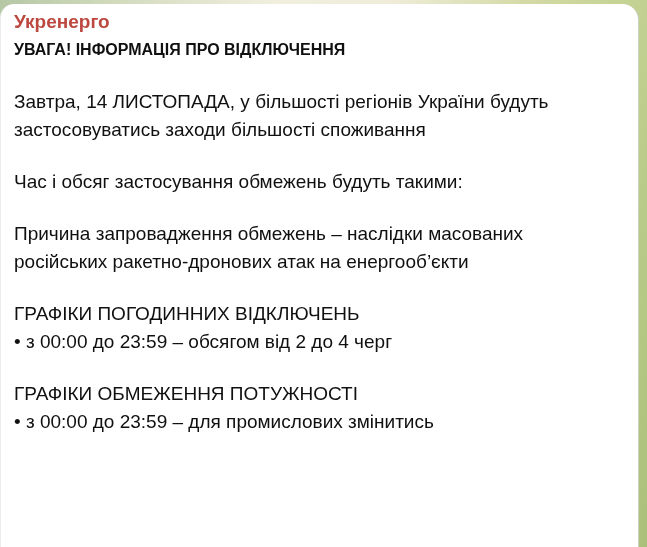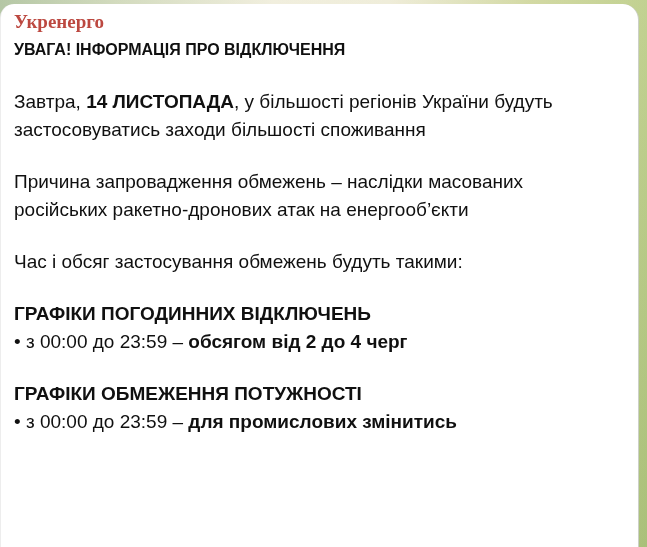--- a/index.html
+++ b/index.html
@@ -39,47 +39,46 @@
   }
 
   .channel-name {
     color: var(--channel-name, #bc4840);
     font-weight: 700;
     font-size: 19px;
     line-height: 28px;
     white-space: nowrap;
     cursor: pointer;
     display: inline-block;
-    font-family: Liberation Serif, serif;
   }
 
   .msg-title {
     color: var(--text, #101010);
     font-weight: 700;
     font-size: 16px;
     line-height: 28px;
   }
 
   .para {
     margin-top: 24px;
     color: var(--text, #101010);
     font-size: 19px;
     line-height: 28px;
     white-space: nowrap; 
   }
   .para .b {
-    font-weight: 700;
+    font-weight: 400;
   }
 </style>
 </head>
 <body>
 
 <div class="bubble">
   <div class="channel-name">Укренерго</div>
   <div class="msg-title">УВАГА! ІНФОРМАЦІЯ ПРО ВІДКЛЮЧЕННЯ</div>
   <div>
       <div class="para"><span>Завтра, </span><span class="b">14 ЛИСТОПАДА</span><span>, у більшості регіонів України будуть</span><br><span>застосовуватись заходи більшості споживання</span></div>
+      <div class="para"><span>Час і обсяг застосування обмежень будуть такими:</span></div>
       <div class="para"><span>Причина запровадження обмежень – наслідки масованих</span><br><span>російських ракетно-дронових атак на енергооб’єкти</span></div>
-      <div class="para"><span>Час і обсяг застосування обмежень будуть такими:</span></div>
       <div class="para"><span class="b">ГРАФІКИ ПОГОДИННИХ ВІДКЛЮЧЕНЬ</span><br><span>• з 00:00 до 23:59 – </span><span class="b">обсягом від 2 до 4 черг</span></div>
       <div class="para"><span class="b">ГРАФІКИ ОБМЕЖЕННЯ ПОТУЖНОСТІ</span><br><span>• з 00:00 до 23:59 – </span><span class="b">для промислових змінитись</span></div>
     </div>
 </div>
 
 </body></html>

